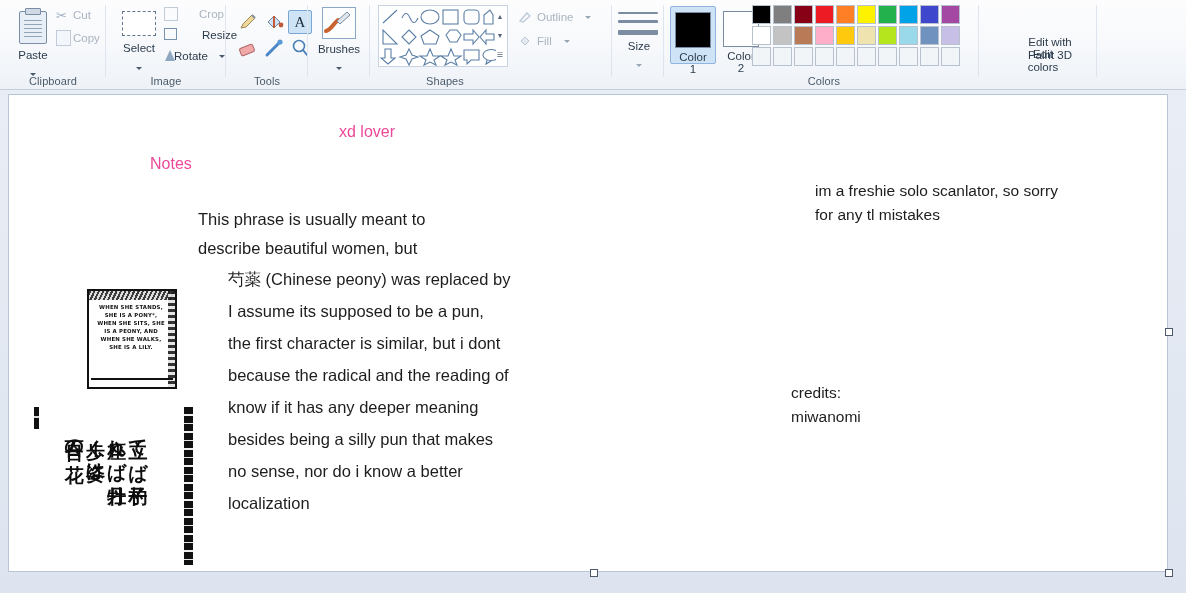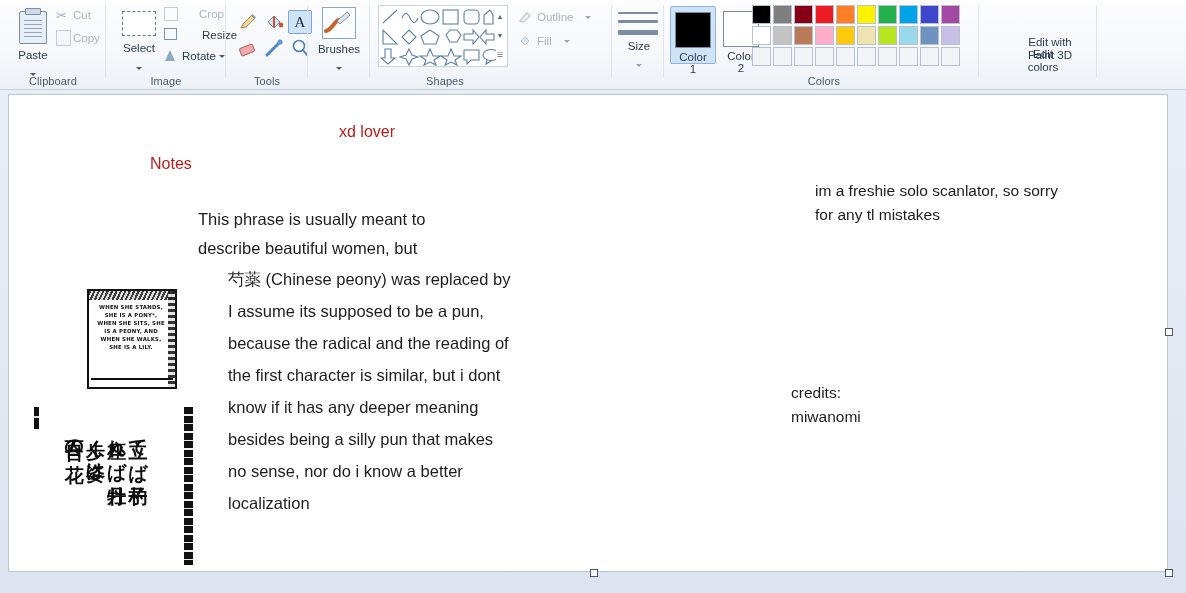--- a/index.html
+++ b/index.html
@@ -97,21 +97,21 @@
   }
   .paper{
     position:absolute;left:8px;top:4px;width:1160px;height:478px;
     background:#fff;border:1px solid #b9c4d4;box-sizing:border-box;
     overflow:hidden;
   }
   .handle{
     position:absolute;width:6px;height:6px;background:#fff;border:1px solid #4c5a6b;
   }
 
-  .ctext{position:absolute;color:#b91c1c;white-space:pre;}
+  .ctext{position:absolute;color:#ec4899;white-space:pre;}
 
   
   .panel1{
     position:absolute;left:78px;top:194px;width:90px;height:100px;
     background:#fff;border:2px solid #111;box-sizing:border-box;
     overflow:hidden;
   }
   .panel1 .p1txt{
     position:absolute;left:5px;top:12px;right:7px;
     font-family:"DejaVu Sans",sans-serif;
@@ -194,21 +194,21 @@
         <span class="btn-lbl dim" style="position:absolute;left:18px;top:3px;margin-left:17px;">Crop</span>
       </div>
 
       <div class="btn" style="left:58px;top:26px;width:60px;height:20px;">
         <span style="position:absolute;left:0;top:2px;width:11px;height:10px;border:1.4px solid #7a92ad;"></span>
         <span class="btn-lbl" style="position:absolute;left:18px;top:3px;padding-left:20px;">Resize</span>
       </div>
 
       <div class="btn" style="left:58px;top:47px;width:62px;height:20px;">
         <span style="position:absolute;left:1px;top:3px;width:0;height:0;border-left:5px solid transparent;border-right:5px solid transparent;border-bottom:11px solid #8fa8c2;"></span>
-        <span class="btn-lbl" style="position:absolute;left:18px;top:3px;">Rotate</span>
+        <span class="btn-lbl" style="position:absolute;left:10px;top:3px;">Rotate</span>
         <span class="caret" style="position:absolute;left:55px;top:8px;"></span>
       </div>
 
       <div class="glabel">Image</div>
       <div class="gsep" style="right:0;"></div>
     </div>
 
     <div class="rgroup" style="left:226px;width:82px;">
       <div class="tool" style="left:10px;top:10px;">
         <svg width="22" height="22" viewBox="0 0 22 22">
@@ -434,22 +434,22 @@
           <span class="jpcol">百合の花</span>
         </div>
 
       <div id="body1" style="position:absolute;left:189px;top:110px;font-size:16.5px;line-height:29px;color:#1d1d1d;">
           <div>This phrase is usually meant to</div>
           <div>describe beautiful women, but</div>
         </div>
       <div id="body2" style="position:absolute;left:219px;top:168px;font-size:16.5px;line-height:32px;color:#1d1d1d;">
           <div>芍薬 (Chinese peony) was replaced by</div>
           <div>I assume its supposed to be a pun,</div>
+          <div>the first character is similar, but i dont</div>
           <div>because the radical and the reading of</div>
-          <div>the first character is similar, but i dont</div>
           <div>know if it has any deeper meaning</div>
           <div>besides being a silly pun that makes</div>
           <div>no sense, nor do i know a better</div>
           <div>localization</div>
         </div>
 
       <div id="noteTR" style="position:absolute;left:806px;top:84px;font-size:15.5px;line-height:24px;color:#1d1d1d;">
           <div>im a freshie solo scanlator, so sorry</div>
           <div>for any tl mistakes</div>
         </div>

